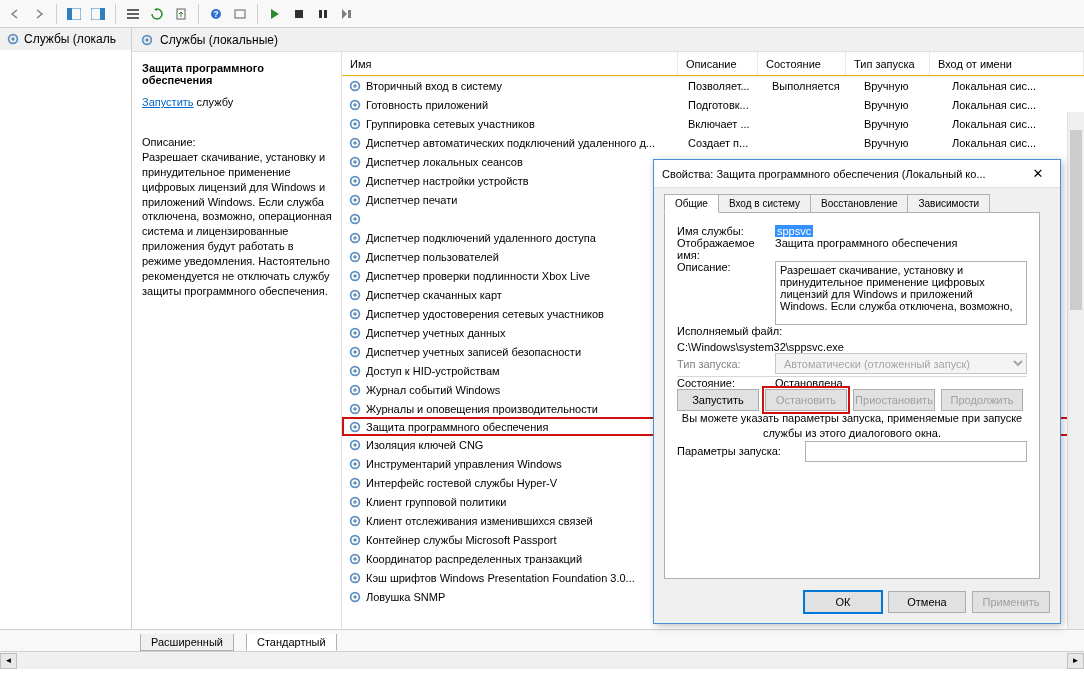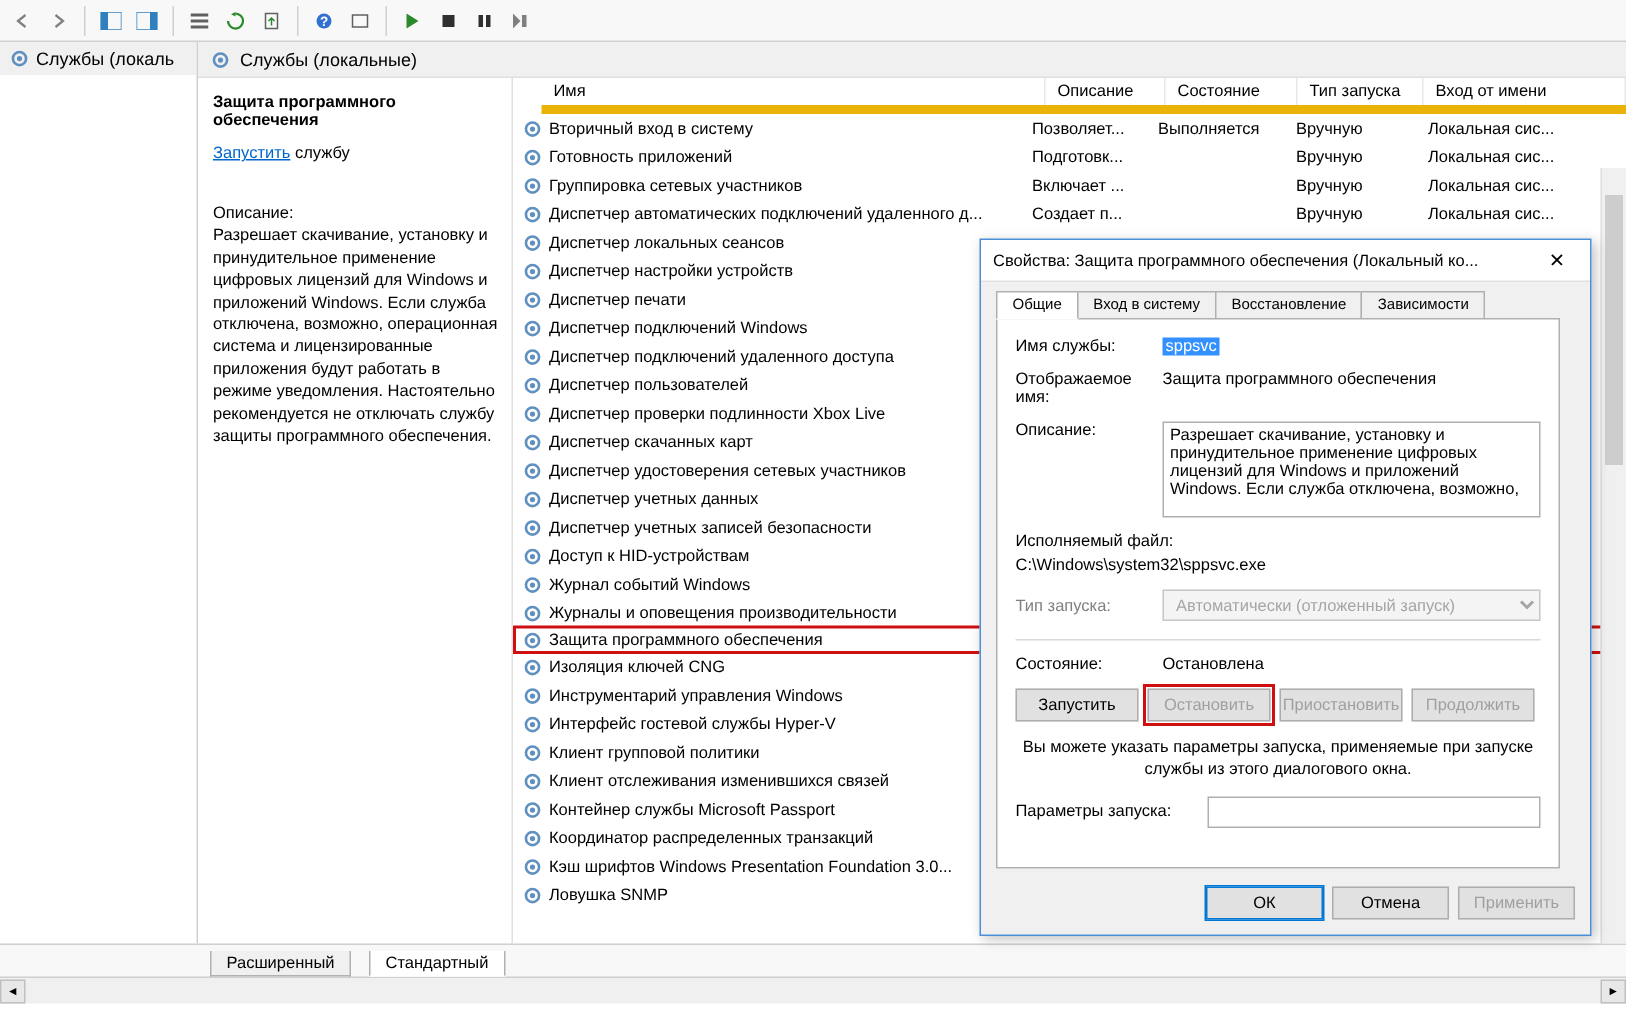--- a/index.html
+++ b/index.html
@@ -12,39 +12,39 @@
 .tree-item { display: flex; align-items: center; gap: 4px; padding: 4px 6px; background: #f0f0f0; }
 .content { flex: 1; display: flex; flex-direction: column; }
 .content-header { height: 24px; background: #f0f0f0; border-bottom: 1px solid #e0e0e0; display: flex; align-items: center; padding: 0 8px; gap: 6px; }
 .split { flex: 1; display: flex; overflow: hidden; }
 .detail-pane { width: 210px; padding: 10px 6px 10px 10px; border-right: 1px solid #e0e0e0; font-size: 11px; }
 .detail-pane .title { font-weight: bold; margin-bottom: 10px; }
 .detail-pane .link { color: #0066cc; text-decoration: underline; cursor: pointer; }
 .detail-pane .desc-label { margin-top: 28px; margin-bottom: 2px; }
 .detail-pane .desc-text { line-height: 1.35; }
 .list-pane { flex: 1; overflow: hidden; position: relative; }
-.list-header { display: flex; border-bottom: 6px solid #eab308; height: 24px; align-items: flex-end; font-size: 11px; margin-left: 19px; }
+.list-header { display: flex; border-bottom: 1px solid #eab308; height: 24px; align-items: flex-end; font-size: 11px; }
 .list-header .col { padding: 0 8px; border-right: 1px solid #e8e8e8; height: 100%; display: flex; align-items: center; overflow: hidden; white-space: nowrap; }
 .list-body { overflow-y: auto; height: calc(100% - 24px); }
 .list-row { display: flex; align-items: center; height: 19px; padding-left: 6px; gap: 4px; font-size: 11px; white-space: nowrap; }
 .list-row.highlight { border: 2px solid #d01010; margin: -1px 3px -1px 0; padding-left: 4px; }
 .gear-icon { width: 14px; height: 14px; flex-shrink: 0; }
 .bottom-tabs { height: 22px; border-top: 1px solid #d0d0d0; display: flex; align-items: flex-end; padding-left: 140px; background: #f8f8f8; gap: 13px; }
 .btab { border: 1px solid #b0b0b0; border-top: none; padding: 2px 10px; font-size: 11px; background: #f0f0f0; margin-right: -1px; }
 .btab.active { background: #fff; border-bottom-color: #fff; }
 .scrollbar-bot { height: 18px; border-top: 1px solid #d0d0d0; background: #f0f0f0; display: flex; align-items: center; }
 .sb-btn { width: 17px; height: 16px; background: #e8e8e8; border: 1px solid #c0c0c0; display: flex; align-items: center; justify-content: center; font-size: 8px; }
 
 .dialog { position: absolute; left: 653px; top: 159px; width: 408px; height: 465px; background: #f0f0f0; border: 1px solid #4a90d9; box-shadow: 2px 2px 8px rgba(0,0,0,0.25); font-size: 11px; display: flex; flex-direction: column; }
 .dlg-title { height: 28px; background: #fff; display: flex; align-items: center; justify-content: space-between; padding: 0 8px; border-bottom: 1px solid #e0e0e0; }
 .dlg-close { width: 28px; height: 20px; display: flex; align-items: center; justify-content: center; font-size: 13px; cursor: pointer; }
 .dlg-tabs { display: flex; padding: 6px 10px 0 10px; gap: 0; background: #f0f0f0; }
 .dlg-tab { border: 1px solid #b0b0b0; padding: 3px 10px; background: #f0f0f0; margin-right: -1px; font-size: 10px; }
 .dlg-tab.active { background: #fff; border-bottom-color: #fff; position: relative; z-index: 2; }
-.dlg-body { flex: 1; margin: 0 20px 6px 10px; background: #fff; border: 1px solid #b0b0b0; margin-top: -1px; padding: 12px; display: flex; flex-direction: column; gap: 10px; }
+.dlg-body { flex: 1; margin: 0 20px 6px 10px; background: #fff; border: 1px solid #b0b0b0; margin-top: -1px; padding: 12px; display: flex; flex-direction: column; }
 .dlg-row { display: flex; gap: 8px; align-items: flex-start; }
 .dlg-label { width: 90px; flex-shrink: 0; }
 .dlg-val { flex: 1; }
 .svc-name-val { background: #3390ff; color: #fff; padding: 0 2px; display: inline-block; }
 .dlg-textarea { flex: 1; height: 64px; border: 1px solid #b0b0b0; padding: 2px 4px; font-size: 11px; overflow-y: scroll; resize: none; font-family: inherit; }
 .dlg-select { flex: 1; height: 21px; border: 1px solid #b0b0b0; background: #f0f0f0; padding: 0 4px; font-size: 11px; color: #808080; }
 .dlg-btns-row { display: flex; gap: 6px; }
 .dlg-btn { width: 82px; height: 22px; border: 1px solid #adadad; background: #e1e1e1; font-size: 11px; }
 .dlg-btn.disabled { color: #a0a0a0; }
 .dlg-btn.hl { outline: 2px solid #d01010; outline-offset: 1px; }
@@ -254,21 +254,20 @@
               <span style="width:80px;overflow:hidden"></span>
               <span style="width:88px;overflow:hidden"></span>
               <span style="width:84px;overflow:hidden"></span>
               <span style="flex:1;overflow:hidden"></span>
             </div>
             <div class="list-row">
               <svg class="gear-icon" viewBox="0 0 16 16">
                 <circle cx="8" cy="8" r="5" fill="none" stroke="#6090c0" stroke-width="2"></circle>
                 <circle cx="8" cy="8" r="2" fill="#6090c0"></circle>
               </svg>
-              <span style="width:318px;overflow:hidden">Диспетчер подключений Windows</span>
               <span style="width:80px;overflow:hidden"></span>
               <span style="width:88px;overflow:hidden"></span>
               <span style="width:84px;overflow:hidden"></span>
               <span style="flex:1;overflow:hidden"></span>
             </div>
             <div class="list-row">
               <svg class="gear-icon" viewBox="0 0 16 16">
                 <circle cx="8" cy="8" r="5" fill="none" stroke="#6090c0" stroke-width="2"></circle>
                 <circle cx="8" cy="8" r="2" fill="#6090c0"></circle>
               </svg>

